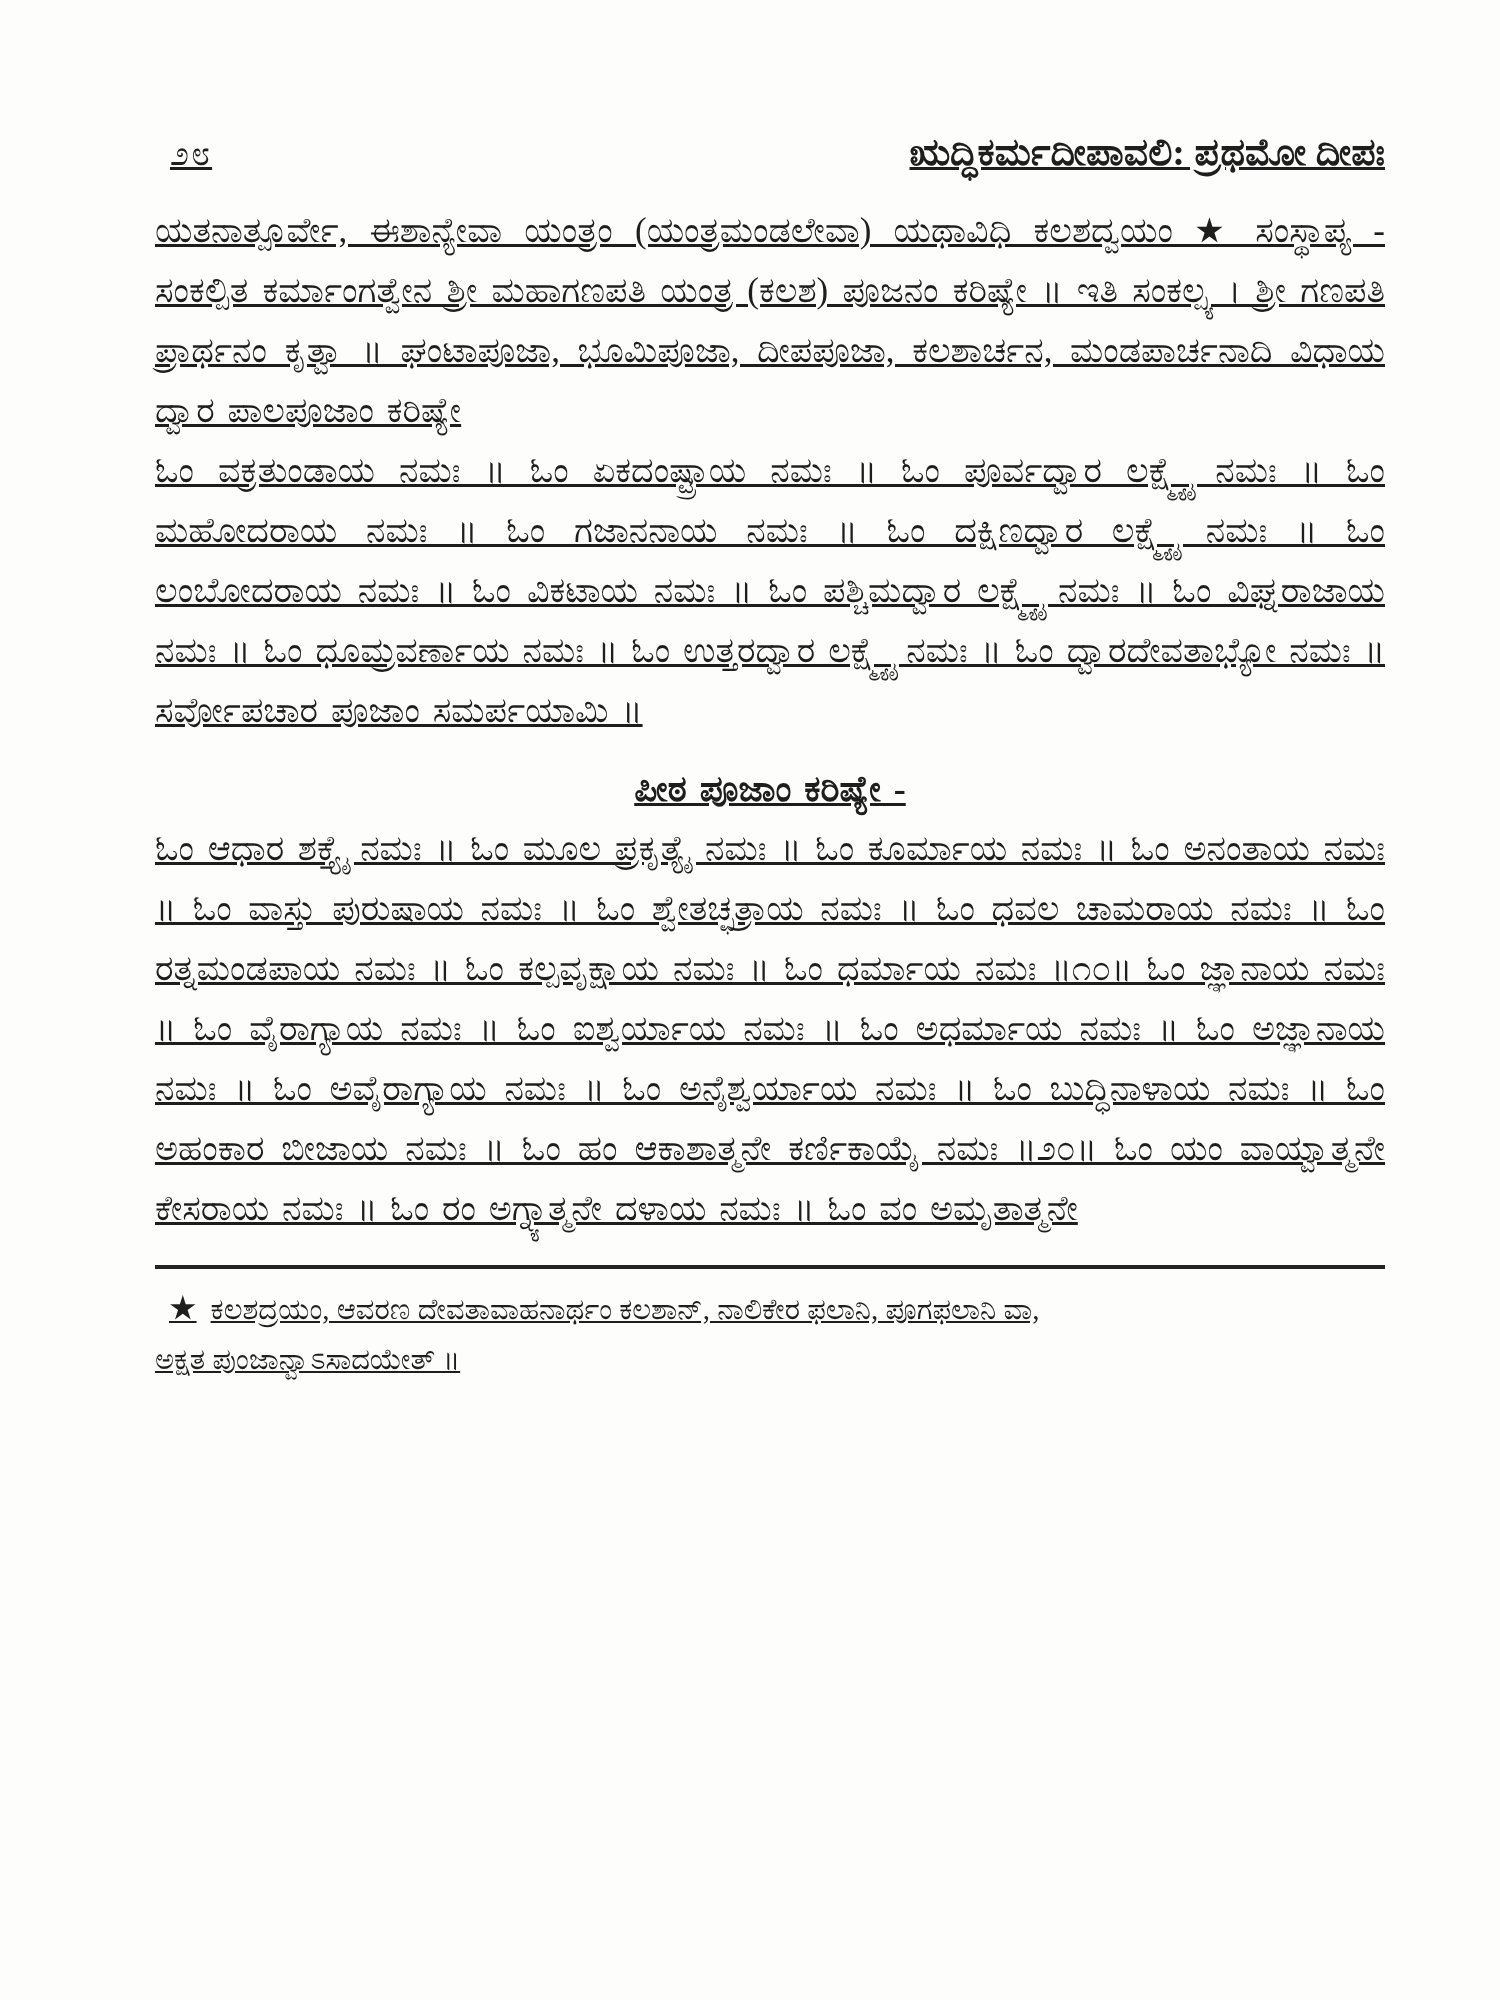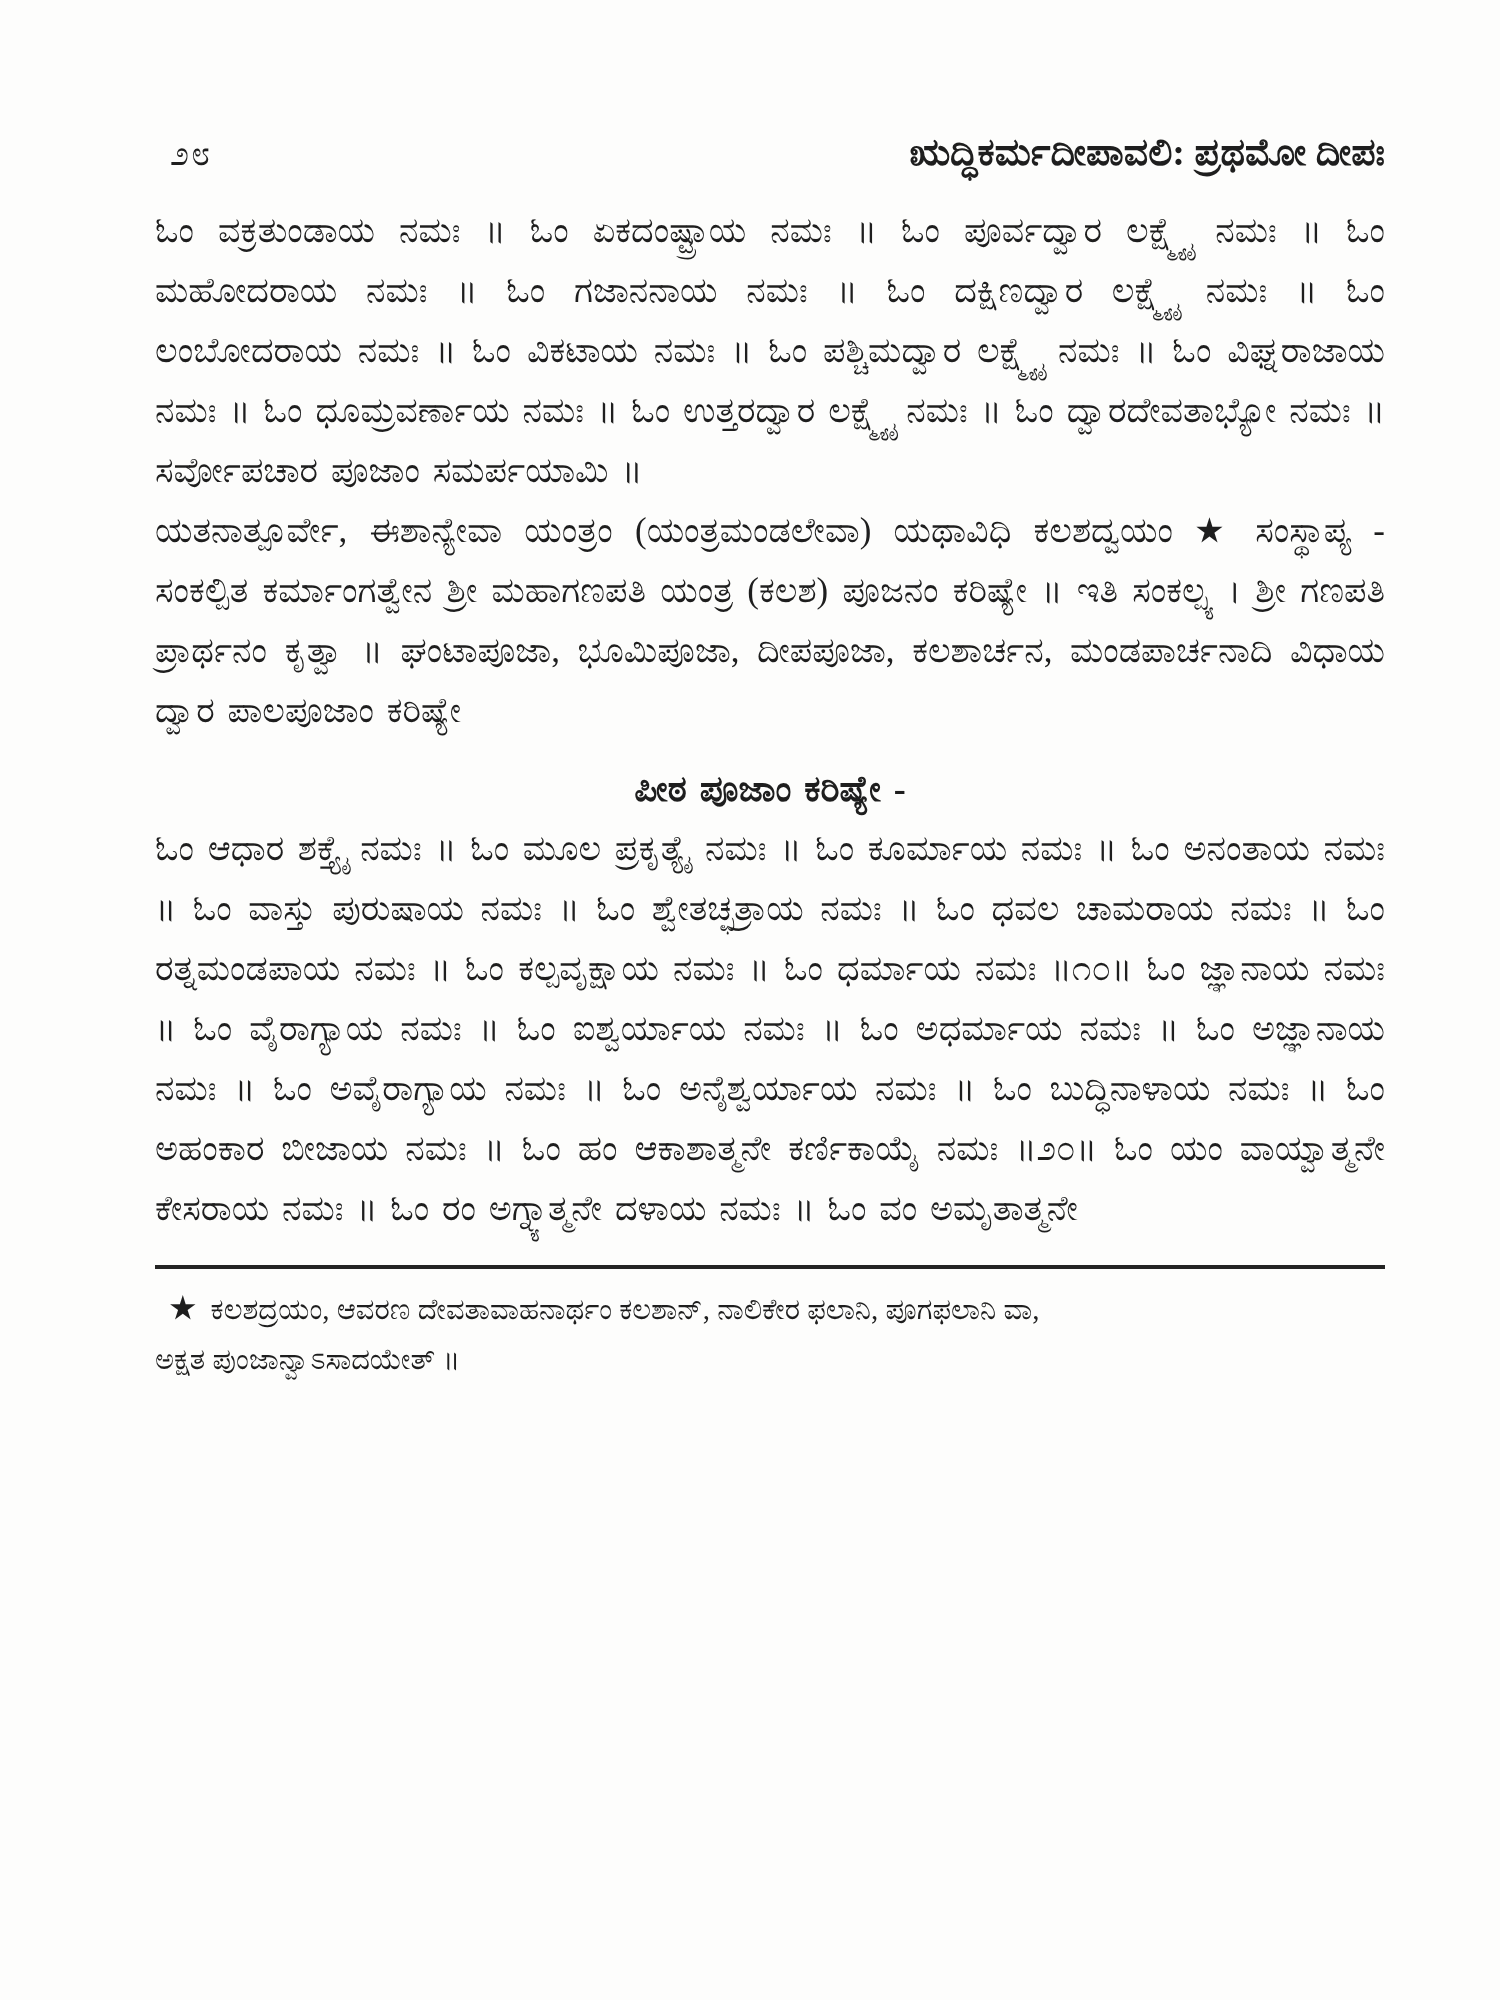--- a/index.html
+++ b/index.html
@@ -11,20 +11,21 @@
   .page {
     position: relative;
     width: 1500px;
     height: 2000px;
     margin: 0 auto;
     background: #fdfdfc;
     color: #1e1e1e;
     box-sizing: border-box;
     padding: 130px 115px 60px 155px;
     overflow: hidden;
+    text-decoration: underline;
   }
   .header-row {
     display: flex;
     justify-content: space-between;
     align-items: baseline;
     margin-bottom: 26px;
   }
   .page-number {
     font-size: 34px;
     font-weight: 500;
@@ -82,23 +83,23 @@
 
 <div class="page">
 
   <div class="header-row">
     <span class="page-number">೨೮</span>
     <span class="running-title">ಋದ್ಧಿಕರ್ಮದೀಪಾವಲಿ: ಪ್ರಥಮೋ ದೀಪಃ</span>
   </div>
 
   <div class="body-text">
 
+    <p class="para">ಯತನಾತ್ಪೂರ್ವೇ, ಈಶಾನ್ಯೇವಾ ಯಂತ್ರಂ (ಯಂತ್ರಮಂಡಲೇವಾ) ಯಥಾವಿಧಿ ಕಲಶದ್ವಯಂ ★ ಸಂಸ್ಥಾಪ್ಯ - ಸಂಕಲ್ಪಿತ ಕರ್ಮಾಂಗತ್ವೇನ ಶ್ರೀ ಮಹಾಗಣಪತಿ ಯಂತ್ರ (ಕಲಶ) ಪೂಜನಂ ಕರಿಷ್ಯೇ ॥ ಇತಿ ಸಂಕಲ್ಪ್ಯ । ಶ್ರೀ ಗಣಪತಿ ಪ್ರಾರ್ಥನಂ ಕೃತ್ವಾ ॥ ಘಂಟಾಪೂಜಾ, ಭೂಮಿಪೂಜಾ, ದೀಪಪೂಜಾ, ಕಲಶಾರ್ಚನ, ಮಂಡಪಾರ್ಚನಾದಿ ವಿಧಾಯ ದ್ವಾರ ಪಾಲಪೂಜಾಂ ಕರಿಷ್ಯೇ</p>
+
     <p class="para">ಓಂ ವಕ್ರತುಂಡಾಯ ನಮಃ ॥ ಓಂ ಏಕದಂಷ್ಟ್ರಾಯ ನಮಃ ॥ ಓಂ ಪೂರ್ವದ್ವಾರ ಲಕ್ಷ್ಮ್ಯೈ ನಮಃ ॥ ಓಂ ಮಹೋದರಾಯ ನಮಃ ॥ ಓಂ ಗಜಾನನಾಯ ನಮಃ ॥ ಓಂ ದಕ್ಷಿಣದ್ವಾರ ಲಕ್ಷ್ಮ್ಯೈ ನಮಃ ॥ ಓಂ ಲಂಬೋದರಾಯ ನಮಃ ॥ ಓಂ ವಿಕಟಾಯ ನಮಃ ॥ ಓಂ ಪಶ್ಚಿಮದ್ವಾರ ಲಕ್ಷ್ಮ್ಯೈ ನಮಃ ॥ ಓಂ ವಿಘ್ನರಾಜಾಯ ನಮಃ ॥ ಓಂ ಧೂಮ್ರವರ್ಣಾಯ ನಮಃ ॥ ಓಂ ಉತ್ತರದ್ವಾರ ಲಕ್ಷ್ಮ್ಯೈ ನಮಃ ॥ ಓಂ ದ್ವಾರದೇವತಾಭ್ಯೋ ನಮಃ ॥ ಸರ್ವೋಪಚಾರ ಪೂಜಾಂ ಸಮರ್ಪಯಾಮಿ ॥</p>
-
-    <p class="para">ಯತನಾತ್ಪೂರ್ವೇ, ಈಶಾನ್ಯೇವಾ ಯಂತ್ರಂ (ಯಂತ್ರಮಂಡಲೇವಾ) ಯಥಾವಿಧಿ ಕಲಶದ್ವಯಂ ★ ಸಂಸ್ಥಾಪ್ಯ - ಸಂಕಲ್ಪಿತ ಕರ್ಮಾಂಗತ್ವೇನ ಶ್ರೀ ಮಹಾಗಣಪತಿ ಯಂತ್ರ (ಕಲಶ) ಪೂಜನಂ ಕರಿಷ್ಯೇ ॥ ಇತಿ ಸಂಕಲ್ಪ್ಯ । ಶ್ರೀ ಗಣಪತಿ ಪ್ರಾರ್ಥನಂ ಕೃತ್ವಾ ॥ ಘಂಟಾಪೂಜಾ, ಭೂಮಿಪೂಜಾ, ದೀಪಪೂಜಾ, ಕಲಶಾರ್ಚನ, ಮಂಡಪಾರ್ಚನಾದಿ ವಿಧಾಯ ದ್ವಾರ ಪಾಲಪೂಜಾಂ ಕರಿಷ್ಯೇ</p>
 
     <p class="heading-1">ಪೀಠ ಪೂಜಾಂ ಕರಿಷ್ಯೇ -</p>
 
 
 
     <p class="para">ಓಂ ಆಧಾರ ಶಕ್ತ್ಯೈ ನಮಃ ॥ ಓಂ ಮೂಲ ಪ್ರಕೃತ್ಯೈ ನಮಃ ॥ ಓಂ ಕೂರ್ಮಾಯ ನಮಃ ॥ ಓಂ ಅನಂತಾಯ ನಮಃ ॥ ಓಂ ವಾಸ್ತು ಪುರುಷಾಯ ನಮಃ ॥ ಓಂ ಶ್ವೇತಚ್ಛತ್ರಾಯ ನಮಃ ॥ ಓಂ ಧವಲ ಚಾಮರಾಯ ನಮಃ ॥ ಓಂ ರತ್ನಮಂಡಪಾಯ ನಮಃ ॥ ಓಂ ಕಲ್ಪವೃಕ್ಷಾಯ ನಮಃ ॥ ಓಂ ಧರ್ಮಾಯ ನಮಃ ॥೧೦॥ ಓಂ ಜ್ಞಾನಾಯ ನಮಃ ॥ ಓಂ ವೈರಾಗ್ಯಾಯ ನಮಃ ॥ ಓಂ ಐಶ್ವರ್ಯಾಯ ನಮಃ ॥ ಓಂ ಅಧರ್ಮಾಯ ನಮಃ ॥ ಓಂ ಅಜ್ಞಾನಾಯ ನಮಃ ॥ ಓಂ ಅವೈರಾಗ್ಯಾಯ ನಮಃ ॥ ಓಂ ಅನೈಶ್ವರ್ಯಾಯ ನಮಃ ॥ ಓಂ ಬುದ್ಧಿನಾಳಾಯ ನಮಃ ॥ ಓಂ ಅಹಂಕಾರ ಬೀಜಾಯ ನಮಃ ॥ ಓಂ ಹಂ ಆಕಾಶಾತ್ಮನೇ ಕರ್ಣಿಕಾಯೈ ನಮಃ ॥೨೦॥ ಓಂ ಯಂ ವಾಯ್ವಾತ್ಮನೇ ಕೇಸರಾಯ ನಮಃ ॥ ಓಂ ರಂ ಅಗ್ನ್ಯಾತ್ಮನೇ ದಳಾಯ ನಮಃ ॥ ಓಂ ವಂ ಅಮೃತಾತ್ಮನೇ</p>
 
   </div>
 
   <hr class="footnote-rule">

